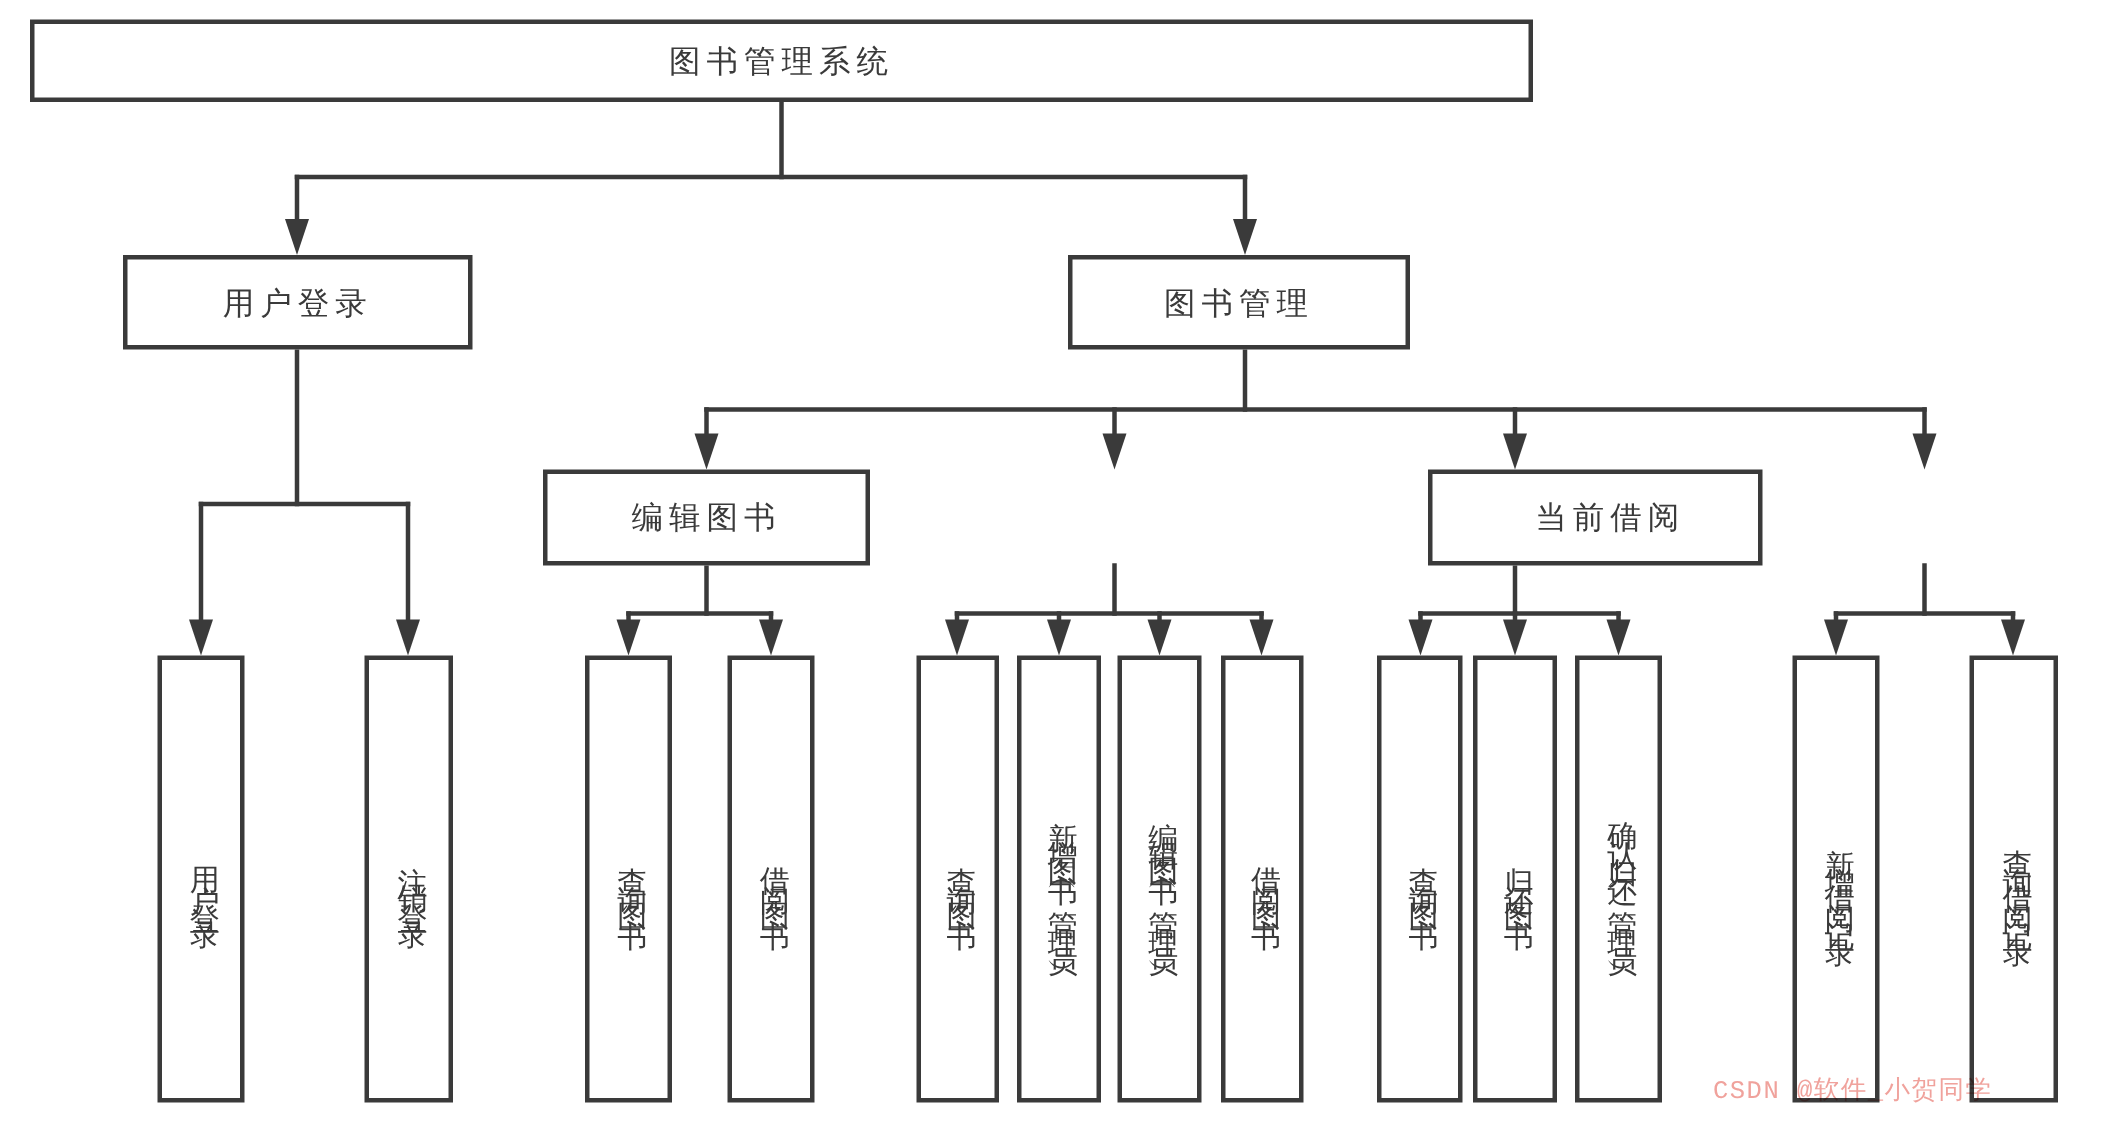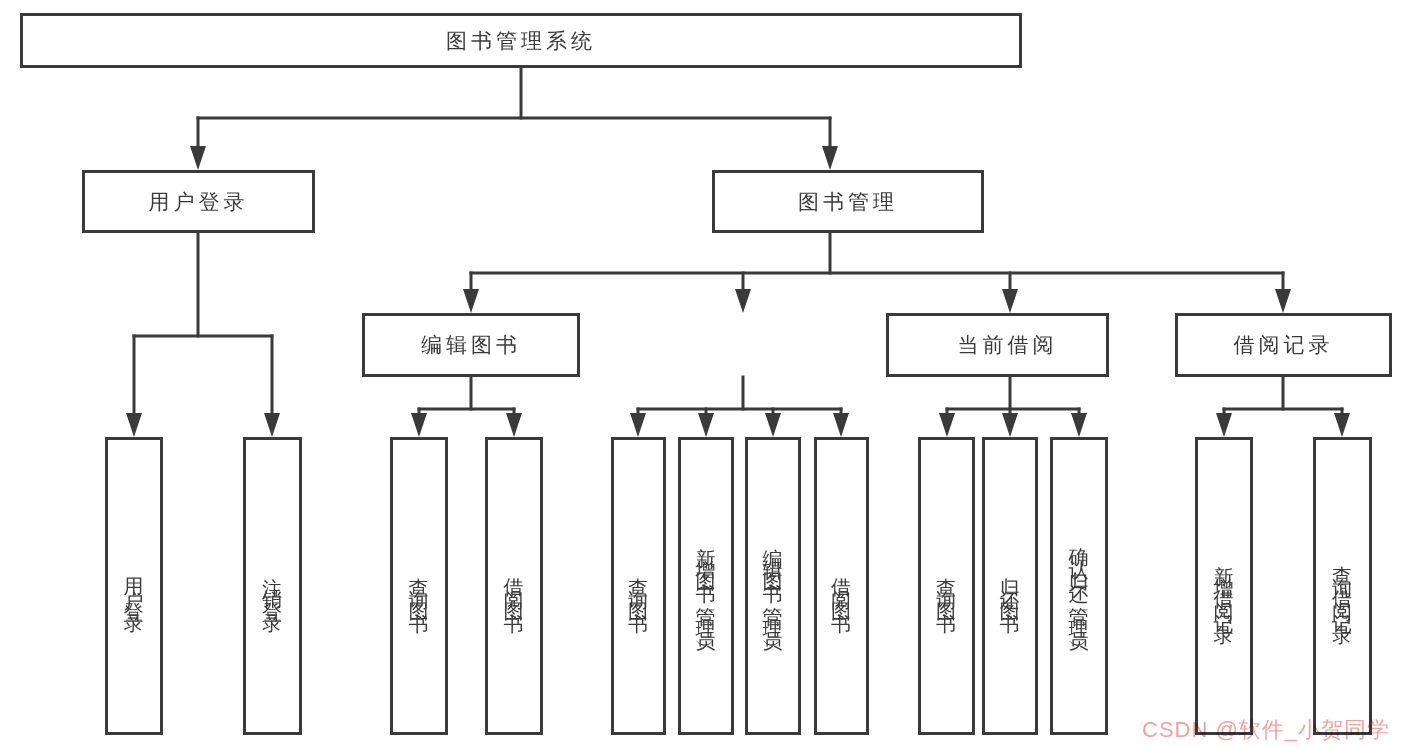--- a/index.html
+++ b/index.html
@@ -5,20 +5,21 @@
   * { box-sizing: border-box; margin: 0; padding: 0; }
   html, body { background: #ffffff; }
   body { font-family: "Liberation Sans", sans-serif; }
 
   .canvas {
     position: relative;
     width: 1405px;
     height: 747px;
     background: var(--bg, #ffffff);
     overflow: hidden;
+    font-family: Liberation Mono, monospace;
   }
 
   svg.connectors {
     position: absolute;
     left: 0; top: 0;
     width: 1405px; height: 747px;
   }
   svg.connectors line {
     stroke: var(--line, #3a3a3a);
     stroke-width: 3;
@@ -58,21 +59,21 @@
     letter-spacing: 12px;
     color: var(--text, #3a3a3a);
     line-height: 1;
     white-space: nowrap;
   }
 
   .watermark {
     position: absolute;
     left: 1142px;
     top: 715px;
-    font-size: 22px;
+    font-size: 17px;
     letter-spacing: 1px;
     color: var(--wm, #f0a29c);
     mix-blend-mode: multiply;
     white-space: nowrap;
   }
 </style>
 </head>
 <body>
 
 <div class="canvas">
@@ -149,25 +150,24 @@
       <line x1="1224" y1="409" x2="1224" y2="416"></line>
       <polygon points="1216,413 1232,413 1224,437"></polygon>
       <line x1="1342" y1="409" x2="1342" y2="416"></line>
       <polygon points="1334,413 1350,413 1342,437"></polygon>
     </g>
   </svg>
 
   <div class="hbox" style="left:20px; top:13px; width:1002px; height:55px;">图书管理系统</div>
 
   <div class="hbox" style="left:82px; top:170px; width:233px; height:63px;">用户登录</div>
-  <div class="hbox" style="left:712px; top:170px; width:272px; height:63px;text-align:center;">图书管理</div>
+  <div class="hbox" style="left:712px; top:170px; width:228px; height:63px;text-align:center;">图书管理</div>
 
   <div class="hbox" style="left:362px; top:313px; width:218px; height:64px;">编辑图书</div>
-  <div class="hbox" style="left:886px; top:313px; width:223px; height:64px;padding-left:20px;">当前借阅</div>
-  <div class="hbox" style="left:1175px; top:313px; width:217px; height:64px;">借阅记录</div>
+  <div class="hbox" style="left:952px; top:313px; width:223px; height:64px;padding-left:20px;">当前借阅</div>
 
   <div class="vbox" style="left:105px; width:58px;">
     <span class="vtext">用户登录</span>
   </div>
   <div class="vbox" style="left:243px; width:59px;">
     <span class="vtext">注销登录</span>
   </div>
 
   <div class="vbox" style="left:390px; width:58px;">
     <span class="vtext">查询图书</span>

